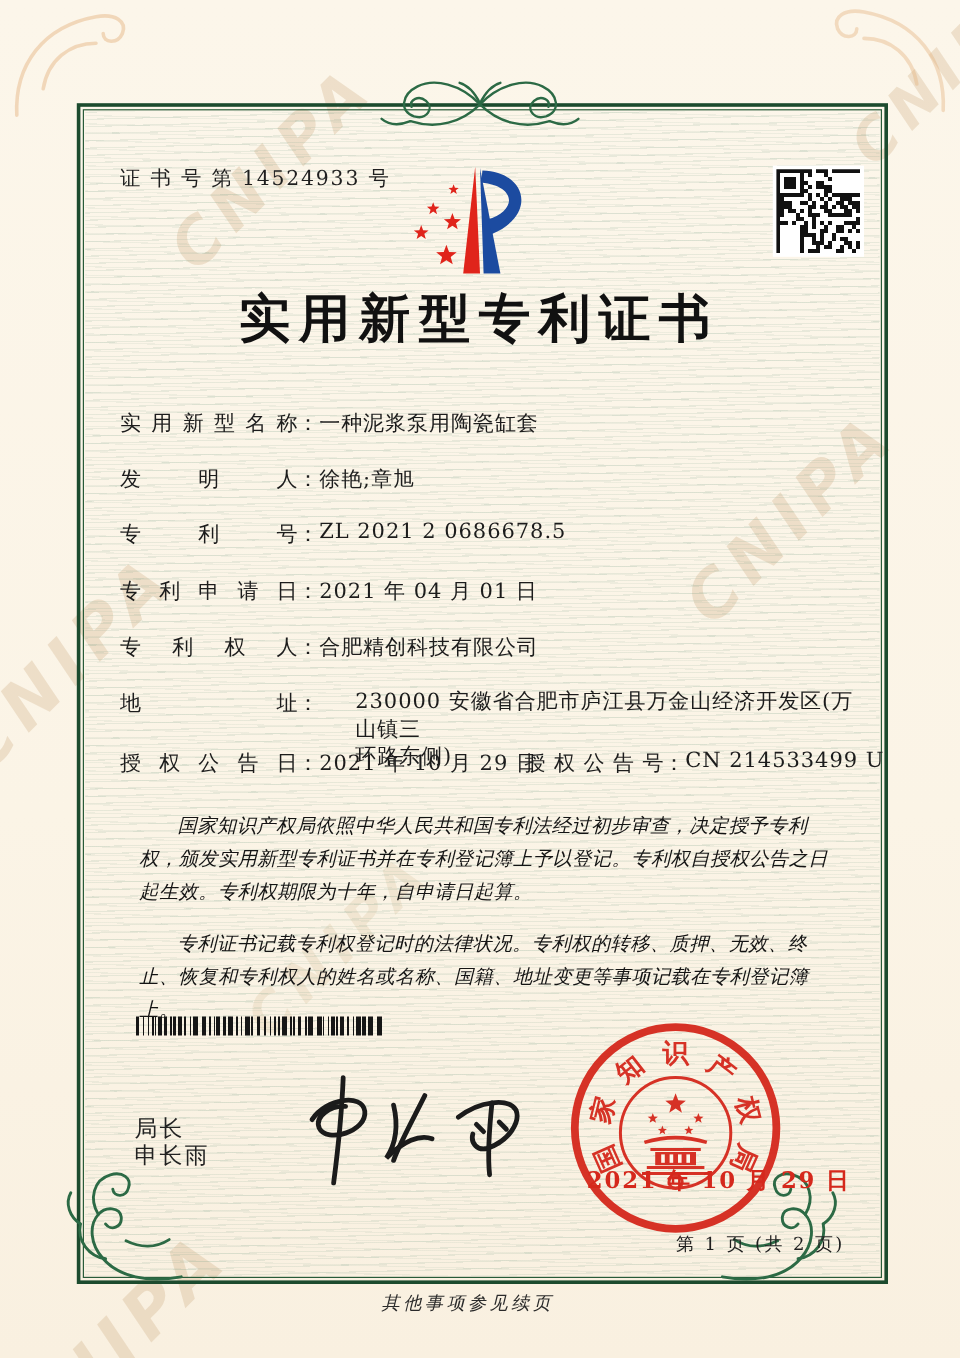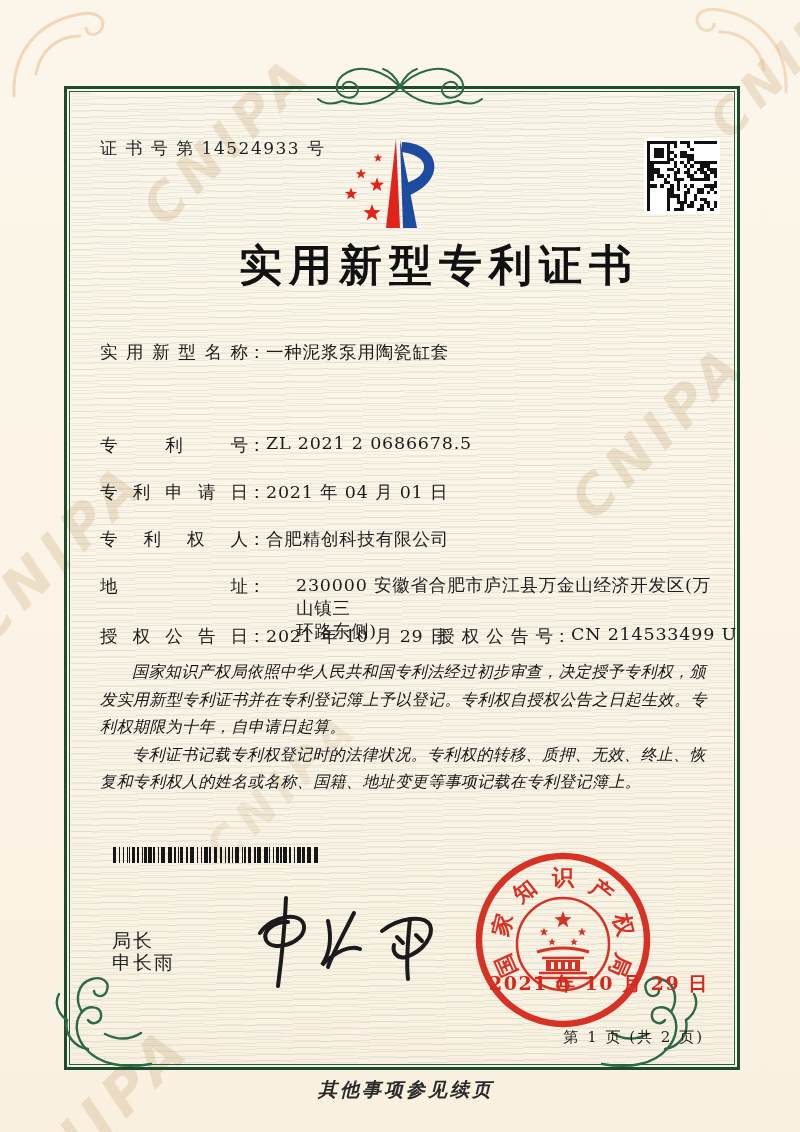--- a/index.html
+++ b/index.html
@@ -41,21 +41,20 @@
   .cert-no{
     position:absolute;left:100px;top:137px;z-index:4;
     font-size:17px;color:#1f1f1f;letter-spacing:1.5px;
   }
   .logo{position:absolute;left:340px;top:131px;z-index:4;}
   .qr{position:absolute;left:644px;top:138px;z-index:4;background:#fff;padding:3px;}
   .title{
     position:absolute;left:64px;top:237px;width:670px;z-index:4;
     text-align:center;font-size:43px;font-weight:700;color:#111;
     letter-spacing:7px;
-    padding-left:40px;
   }
   
   .field-row{
     position:absolute;left:100px;z-index:4;width:620px;
     font-size:17.5px;color:#1c1c1c;white-space:nowrap;
   }
   .field-label{
     display:inline-block;width:148px;vertical-align:top;
     text-align:justify;text-align-last:justify;text-justify:inter-character;
   }
@@ -69,21 +68,21 @@
     letter-spacing:.8px;white-space:pre-line;
   }
   .field-value.wrap{width:432px;line-height:23px;margin-left:32px;}
   .grant-group2{position:absolute;left:325px;top:0;margin-left:12px;}
   
   .paragraphs{
     position:absolute;left:100px;top:658px;width:614px;z-index:4;
     font-size:16px;line-height:27.5px;color:#141414;
     font-style:italic;letter-spacing:.4px;
   }
-  .paragraphs p{margin:0;text-indent:2em;}
+  .paragraphs p{margin:16px;text-indent:2em;}
   
   .barcode{position:absolute;left:113px;top:847px;z-index:4;}
   .signer-title,.signer-name{
     position:absolute;left:112px;z-index:4;
     font-family:"DejaVu Sans","Liberation Sans",sans-serif;
     font-size:19px;color:#222;letter-spacing:2px;
   }
   .signer-title{top:916px;margin-top:12px;}
   .signer-name{top:950px;}
   .signature{position:absolute;left:232px;top:893px;z-index:4;}
@@ -98,21 +97,21 @@
     font-size:19px;font-weight:600;color:#d5281c;letter-spacing:1.5px;
     white-space:nowrap;
   }
   
   .page-info{
     position:absolute;left:64px;top:1028px;width:640px;z-index:4;
     text-align:right;font-size:15px;color:#1f1f1f;letter-spacing:2px;
   }
   .cont-note{
     position:absolute;left:318px;top:1077px;z-index:4;
-    font-size:19px;font-style:italic;color:#2a2a2a;letter-spacing:3px;font-weight:bold;
+    font-size:15px;font-style:italic;color:#2a2a2a;letter-spacing:3px;
   }
 </style>
 </head>
 <body>
 
 <div class="page">
 
   <span class="wm" style="left:120px;top:110px;font-size:52px;">CNIPA</span>
   <span class="wm" style="left:-58px;top:520px;font-size:56px;">CNIPA</span>
   <span class="wm" style="left:548px;top:400px;font-size:54px;">CNIPA</span>
@@ -381,20 +380,23 @@
       <rect x="15" y="20" width="1" height="1" fill="#111"></rect>
       <rect x="16" y="20" width="1" height="1" fill="#111"></rect>
       <rect x="19" y="20" width="1" height="1" fill="#111"></rect>
     </svg>
 
   <div class="title">实用新型专利证书</div>
 
   <div class="field-row" style="top:340px">
     <span class="field-label">实用新型名称</span><span class="field-colon">：</span><span class="field-value">一种泥浆泵用陶瓷缸套</span>
   </div>
+  <div class="field-row" style="top:387px">
+    <span class="field-label">发明人</span><span class="field-colon">：</span><span class="field-value">徐艳;章旭</span>
+  </div>
   <div class="field-row" style="top:433px">
     <span class="field-label">专利号</span><span class="field-colon">：</span><span class="field-value">ZL 2021 2 0686678.5</span>
   </div>
   <div class="field-row" style="top:480px">
     <span class="field-label">专利申请日</span><span class="field-colon">：</span><span class="field-value">2021 年 04 月 01 日</span>
   </div>
   <div class="field-row" style="top:527px">
     <span class="field-label">专利权人</span><span class="field-colon">：</span><span class="field-value">合肥精创科技有限公司</span>
   </div>
   <div class="field-row" style="top:574px">

